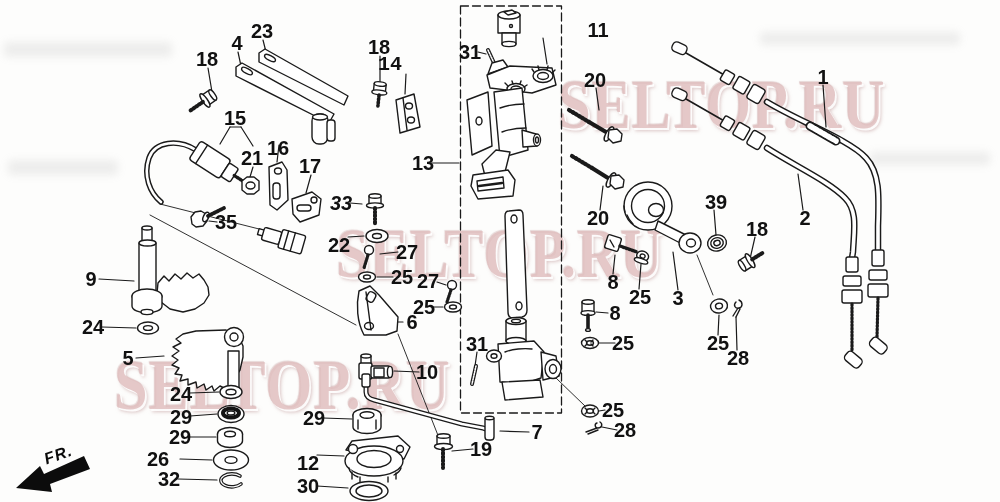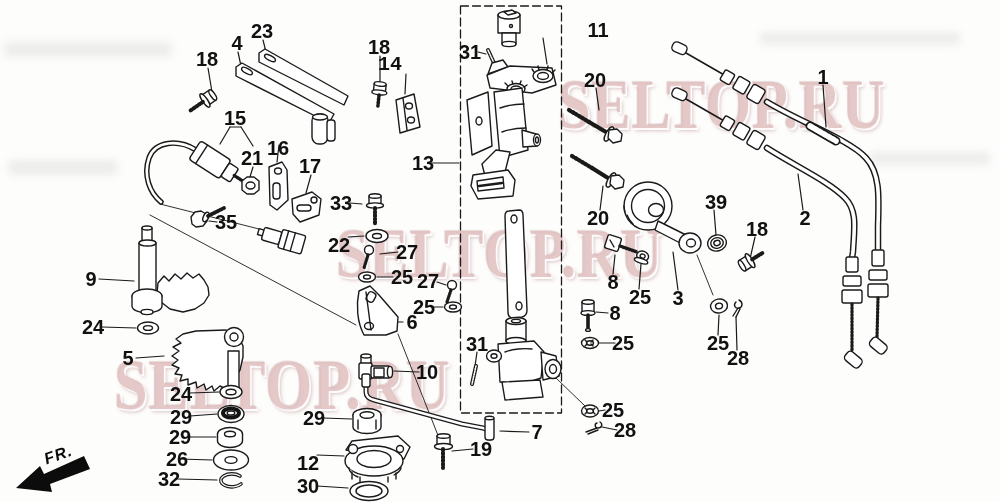--- a/index.html
+++ b/index.html
@@ -480,35 +480,35 @@
   <div id="labels">
       <div class="part-label" style="left: 207px; top: 59px;">18</div>
       <div class="part-label" style="left: 237px; top: 43px;">4</div>
       <div class="part-label" style="left: 262px; top: 31px;">23</div>
       <div class="part-label" style="left: 379px; top: 47px;">18</div>
       <div class="part-label" style="left: 390px; top: 65px; font-family: Liberation Mono, monospace;">14</div>
       <div class="part-label" style="left: 235px; top: 118px;">15</div>
       <div class="part-label" style="left: 278px; top: 148px;">16</div>
       <div class="part-label" style="left: 252px; top: 158px;">21</div>
       <div class="part-label" style="left: 310px; top: 166px;">17</div>
-      <div class="part-label" style="left: 341px; top: 203px;">33</div>
+      <div class="part-label" style="left: 341px; top: 203px; font-style: italic;">33</div>
       <div class="part-label" style="left: 339px; top: 245px;">22</div>
       <div class="part-label" style="left: 407px; top: 252px;">27</div>
       <div class="part-label" style="left: 402px; top: 277px;">25</div>
       <div class="part-label" style="left: 428px; top: 281px;">27</div>
       <div class="part-label" style="left: 424px; top: 307px;">25</div>
       <div class="part-label" style="left: 412px; top: 322px;">6</div>
       <div class="part-label" style="left: 226px; top: 222px; text-align: center;">35</div>
       <div class="part-label" style="left: 91px; top: 279px;">9</div>
       <div class="part-label" style="left: 93px; top: 327px;">24</div>
       <div class="part-label" style="left: 128px; top: 358px;">5</div>
       <div class="part-label" style="left: 181px; top: 394px;">24</div>
       <div class="part-label" style="left: 181px; top: 417px;">29</div>
       <div class="part-label" style="left: 180px; top: 437px;">29</div>
-      <div class="part-label" style="left: 177px; top: 459px; text-align: right;">26</div>
+      <div class="part-label" style="left: 158px; top: 459px; text-align: right;">26</div>
       <div class="part-label" style="left: 169px; top: 479px;">32</div>
       <div class="part-label" style="left: 314px; top: 418px;">29</div>
       <div class="part-label" style="left: 308px; top: 463px;">12</div>
       <div class="part-label" style="left: 308px; top: 486px;">30</div>
       <div class="part-label" style="left: 427px; top: 372px;">10</div>
       <div class="part-label" style="left: 477px; top: 344px;">31</div>
       <div class="part-label" style="left: 537px; top: 432px;">7</div>
       <div class="part-label" style="left: 481px; top: 449px;">19</div>
       <div class="part-label" style="left: 423px; top: 163px;">13</div>
       <div class="part-label" style="left: 470px; top: 52px;">31</div>

